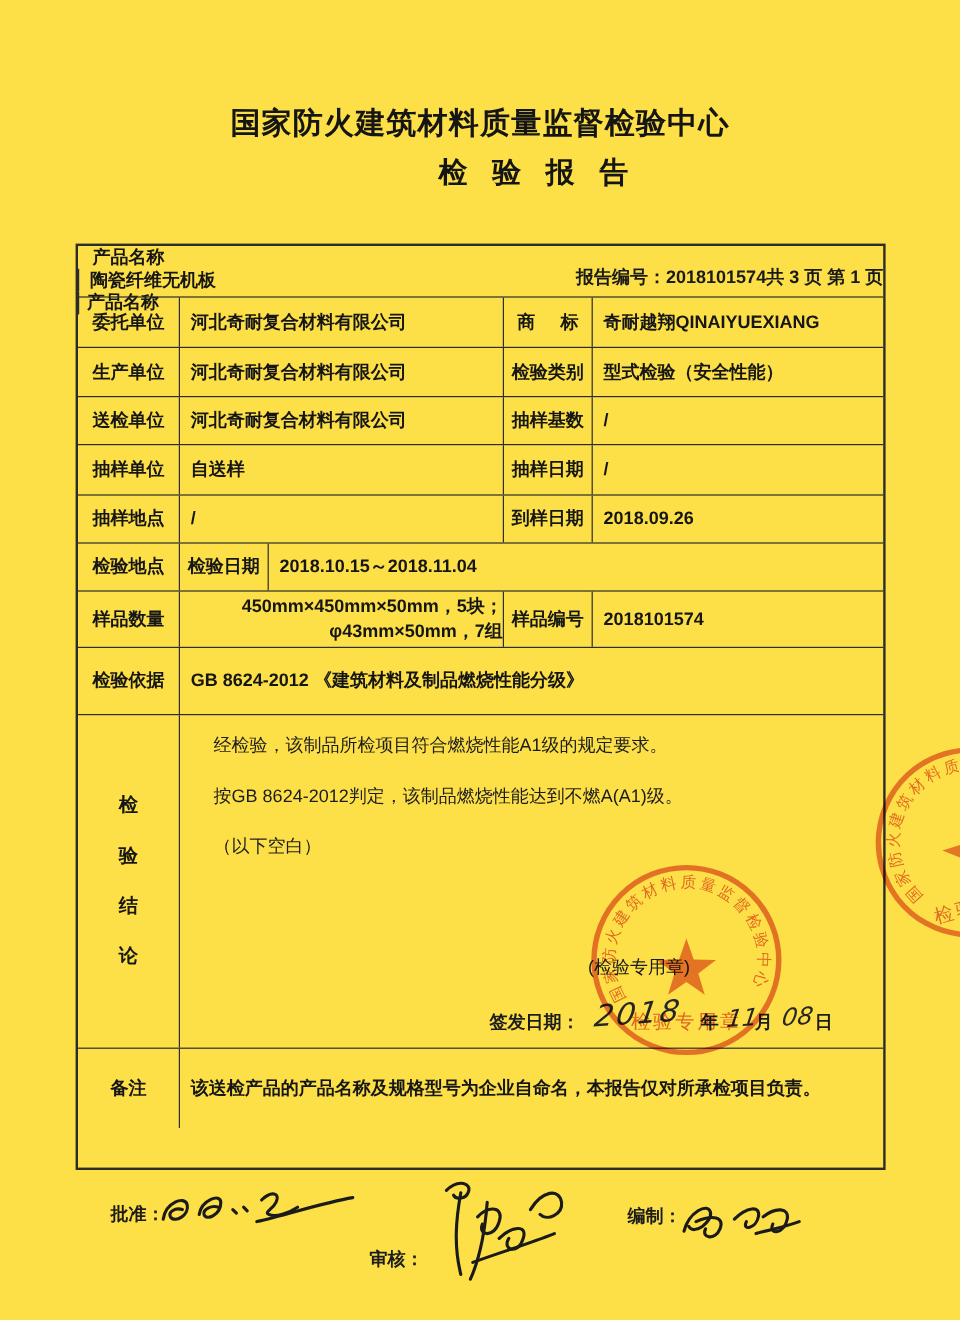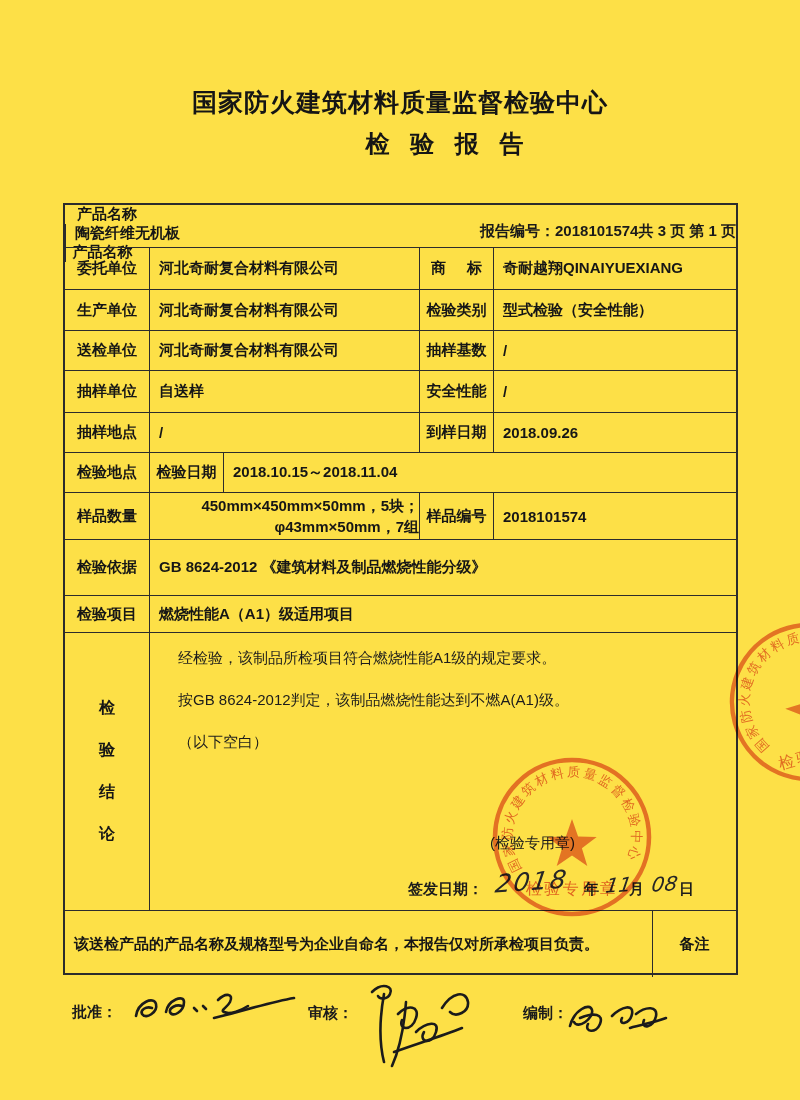--- a/index.html
+++ b/index.html
@@ -97,21 +97,21 @@
     <div class="tr" style="height:40px">
       <div class="td lbl w1">送检单位</div>
       <div class="td val w2">河北奇耐复合材料有限公司</div>
       <div class="td lbl w3">抽样基数</div>
       <div class="td val w4">/</div>
     </div>
 
     <div class="tr" style="height:42px">
       <div class="td lbl w1">抽样单位</div>
       <div class="td val w2">自送样</div>
-      <div class="td lbl w3">安全性能</div>
+      <div class="td lbl w3">抽样日期</div>
       <div class="td val w4">/</div>
     </div>
 
     <div class="tr" style="height:40px">
       <div class="td lbl w1">抽样地点</div>
       <div class="td val w2">/</div>
       <div class="td lbl w3">到样日期</div>
       <div class="td val w4">2018.09.26</div>
     </div>
 
@@ -126,24 +126,20 @@
       <div class="td val w2 multiline">450mm×450mm×50mm，5块；φ43mm×50mm，7组</div>
       <div class="td lbl w3">样品编号</div>
       <div class="td val w4">2018101574</div>
     </div>
 
     <div class="tr" style="height:56px">
       <div class="td lbl w1">检验依据</div>
       <div class="td val rest">GB 8624-2012 《建筑材料及制品燃烧性能分级》</div>
     </div>
 
-    <div class="tr" style="height:37px">
-      <div class="td lbl w1">检验项目</div>
-      <div class="td val rest">燃烧性能A（A1）级适用项目</div>
-    </div>
 
     <div class="tr" style="height:278px">
       <div class="td lbl w1 concl-lbl">
         <span>检</span>
         <span>验</span>
         <span>结</span>
         <span>论</span>
       </div>
       <div class="td rest concl-body" style="overflow:visible;">
         <div class="concl-line" style="top:16px">经检验，该制品所检项目符合燃烧性能A1级的规定要求。</div>
@@ -170,49 +166,49 @@
           <text fill="#da4f47" font-size="13" letter-spacing="2.5" opacity="0.88">
             <textPath href="#ringA" startOffset="2">国家防火建筑材料质量监督检验中心</textPath>
           </text>
           <polygon points="86,68 92.1,85.6 110.7,86 95.9,97.2 101.3,115 86,104.4 70.7,115 76.1,97.2 61.3,86 79.9,85.6" fill="#da4f47" opacity="0.8"></polygon>
           <text x="86" y="143" text-anchor="middle" fill="#da4f47" font-size="16" letter-spacing="2.5" opacity="0.9">检验专用章</text>
         </svg>
       </div>
     </div>
 
     <div class="tr" style="height:67px">
+      <div class="td lbl w1">备注</div>
       <div class="td val rest">该送检产品的产品名称及规格型号为企业自命名，本报告仅对所承检项目负责。</div>
-      <div class="td lbl w1">备注</div>
     </div>
 
   </div>
 
   <svg class="stamp stamp-edge" width="172" height="172" viewBox="0 0 172 172">
     <circle cx="86" cy="86" r="77" fill="none" stroke="#da4f47" stroke-width="4.5" opacity="0.8"></circle>
     <defs>
       <path id="ringB" d="M 37 120 A 60 60 0 1 1 135 120"></path>
     </defs>
     <text fill="#da4f47" font-size="13" letter-spacing="2.5" opacity="0.85">
       <textPath href="#ringB" startOffset="2">国家防火建筑材料质量监督检验中心</textPath>
     </text>
     <polygon points="86,68 92.1,85.6 110.7,86 95.9,97.2 101.3,115 86,104.4 70.7,115 76.1,97.2 61.3,86 79.9,85.6" fill="#da4f47" opacity="0.78"></polygon>
     <text x="86" y="143" text-anchor="middle" fill="#da4f47" font-size="16" letter-spacing="2.5" opacity="0.85">检验专用章</text>
   </svg>
 
-  <span class="foot-label" style="left:72px;top:1003px">批准：</span>
+  <span class="foot-label" style="left:92px;top:1003px">批准：</span>
   <svg class="sig" style="left:130px;top:988px" width="170" height="45" viewBox="0 0 170 45">
     <path d="M6 28 C8 14 24 8 26 16 C28 24 16 32 12 26 C10 22 16 18 22 20"></path>
     <path d="M36 24 C38 12 54 6 54 14 C54 24 42 30 40 24 C39 20 46 16 52 18"></path>
     <path d="M64 20 l3 3"></path>
       <path d="M73 18 l3 3"></path>
     <path d="M88 12 C96 4 104 6 100 14 C97 20 90 22 94 24 C100 27 112 22 118 18"></path>
     <path d="M84 30 C110 24 140 14 164 10"></path>
   </svg>
 
-  <span class="foot-label" style="left:308px;top:1004px">审核：</span>
+  <span class="foot-label" style="left:308px;top:1040px">审核：</span>
   <svg class="sig" style="left:350px;top:980px" width="130" height="92" viewBox="0 0 130 92">
     <path d="M34 14 C30 36 28 58 34 82"></path>
     <path d="M22 12 C32 2 44 6 40 14 C38 19 30 20 28 16"></path>
     <path d="M56 22 C54 48 50 68 42 86"></path>
     <path d="M48 34 C58 24 70 26 66 38 C62 52 48 50 52 40"></path>
     <path d="M66 52 C76 42 90 40 86 52 C82 66 68 62 74 52"></path>
     <path d="M92 28 C102 12 116 10 118 22 C119 32 106 38 100 32"></path>
     <path d="M44 72 C66 64 92 56 112 48"></path>
   </svg>
 

